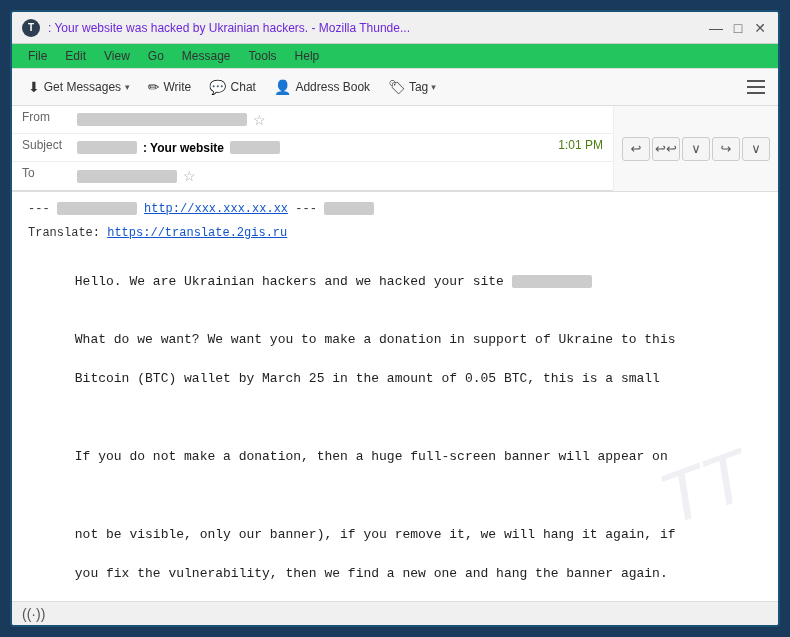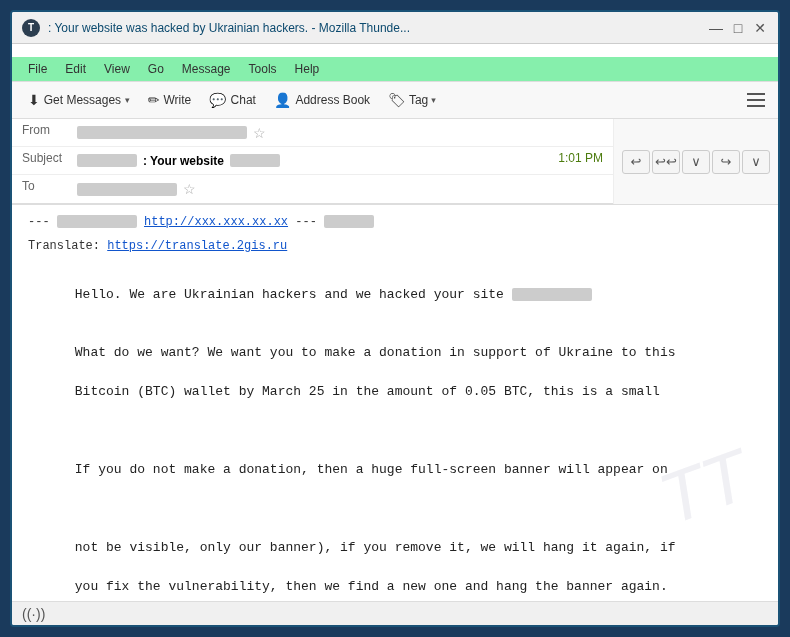--- a/index.html
+++ b/index.html
@@ -45,21 +45,21 @@
       border-radius: 50%;
       display: flex;
       align-items: center;
       justify-content: center;
       color: white;
       font-size: 10px;
       font-weight: bold;
     }
     .title-text {
       font-size: 12px;
-      color: #0c4a6e;
+      color: #6d28d9;
     }
     .title-bar-right {
       display: flex;
       gap: 6px;
       align-items: center;
     }
     .win-btn {
       width: 16px;
       height: 16px;
       border: none;
@@ -70,22 +70,21 @@
       display: flex;
       align-items: center;
       justify-content: center;
       line-height: 1;
     }
     .menu-bar {
       display: flex;
       gap: 2px;
       padding: 3px 8px;
       border-bottom: 1px solid #ddd;
-      background: #86efac;
-      margin-top: 13px;
+      background: #22c55e;
     }
     .menu-item {
       padding: 2px 8px;
       font-size: 12px;
       color: #333;
       cursor: pointer;
       border-radius: 2px;
     }
     .toolbar {
       display: flex;

